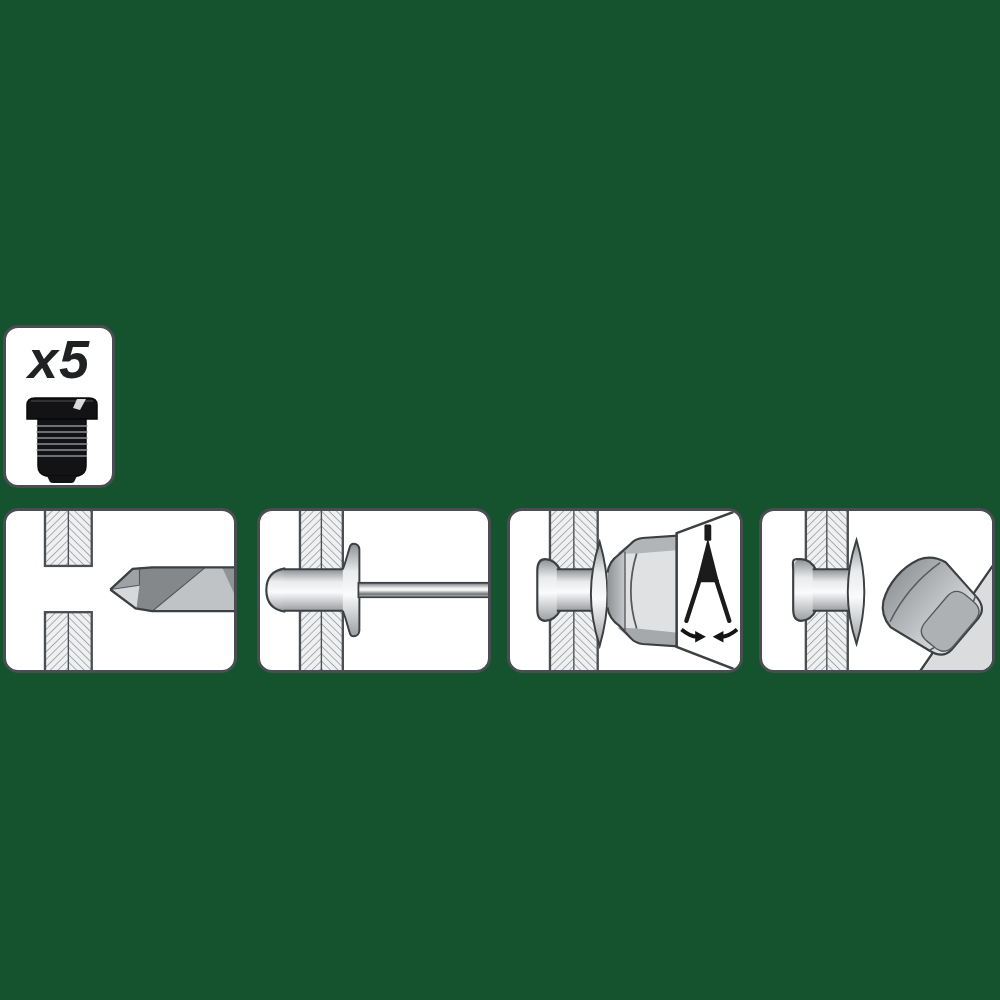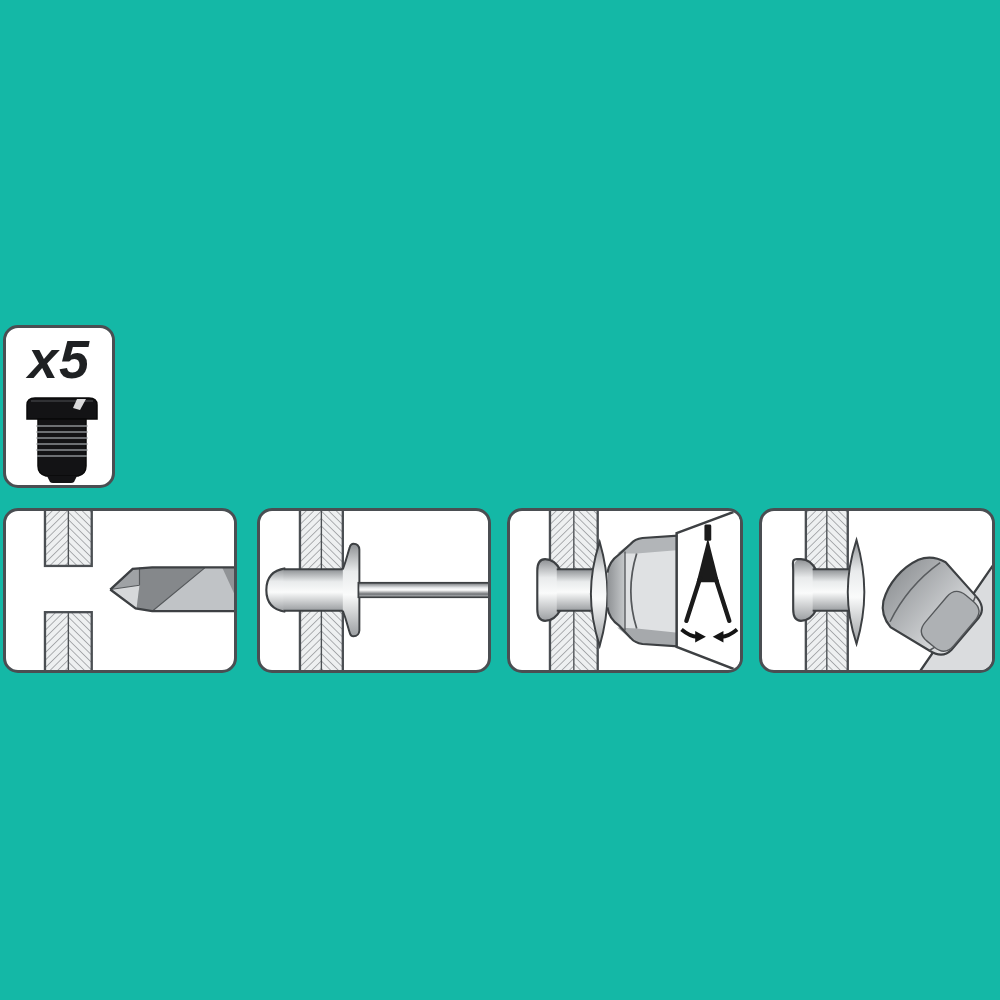--- a/index.html
+++ b/index.html
@@ -1,16 +1,16 @@
 <!DOCTYPE html>
 <html><head>
 <meta charset="utf-8">
 <style>
   html,body{margin:0;padding:0;background:#ffffff;}
-  .stage{position:relative;width:1000px;height:1000px;background:#14b8a6;font-family:"Liberation Sans",sans-serif;overflow:hidden;}
+  .stage{position:relative;width:1000px;height:1000px;background:#14532d;font-family:"Liberation Sans",sans-serif;overflow:hidden;}
   .box{position:absolute;box-sizing:border-box;border:3px solid #4a4e52;border-radius:15px;background:#ffffff;overflow:hidden;}
   .badge{left:3px;top:325px;width:112px;height:163px;}
   .badge .label{position:absolute;top:0px;left:0;right:0;text-align:center;font-size:54px;line-height:62px;font-weight:bold;font-style:italic;color:#1f2123;letter-spacing:1px;}
   .badge .nut-icon{position:absolute;left:16px;top:66px;}
   .panel{top:508px;height:165px;}
   .p1{left:3px;width:234px;}
   .p2{left:257px;width:234px;}
   .p3{left:507px;width:236px;}
   .p4{left:759px;width:236px;}
   .panel svg{display:block;width:100%;height:100%;}

